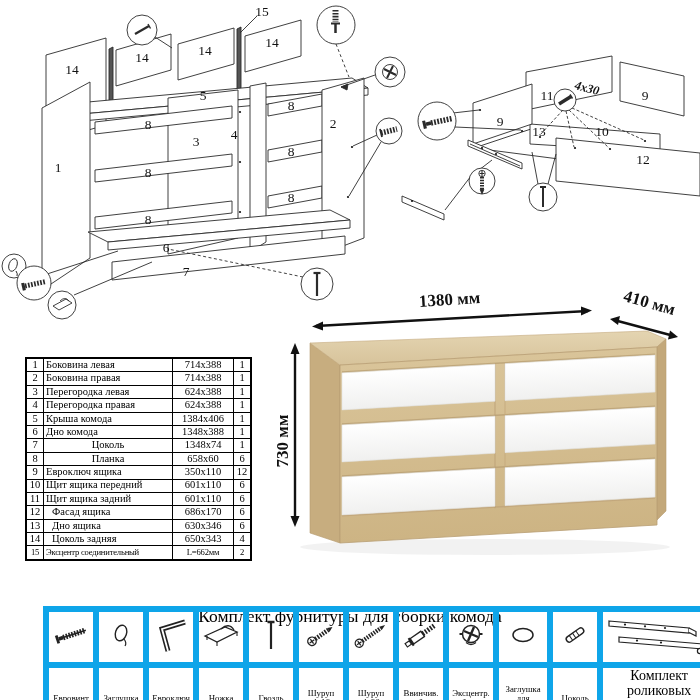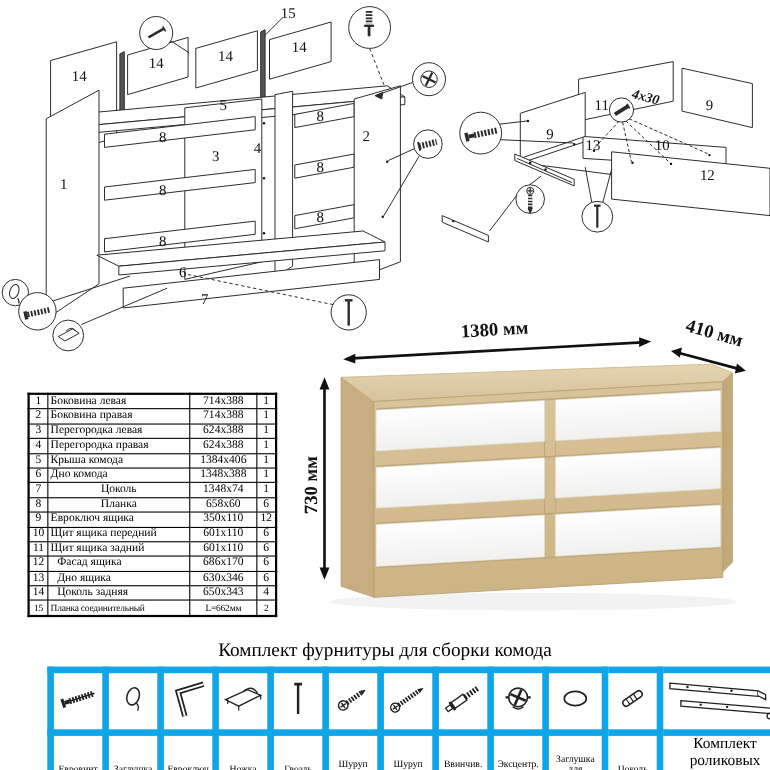--- a/index.html
+++ b/index.html
@@ -23,21 +23,21 @@
   #parts-table tr:nth-child(8) td.name{text-align:center}
   #parts-table tr:nth-child(12) td.name,
   #parts-table tr:nth-child(13) td.name,
   #parts-table tr:nth-child(14) td.name{padding-left:8px}
   #parts-table tr:nth-child(15) td{font-size:8.6px;letter-spacing:-.2px}
 
   
   #dresser{position:absolute;left:270px;top:275px}
 
   
-  #hw-title{position:absolute;left:0;top:581px;width:700px;text-align:center;
+  #hw-title{position:absolute;left:0;top:607px;width:700px;text-align:center;
             font-size:17.5px;line-height:1.1}
   #hw-wrap{position:absolute;left:43px;top:606px}
   #hardware-table{border-collapse:collapse;border:2px solid #000;table-layout:fixed}
   #hardware-table td{border:6px solid #0ea5e9;text-align:center;vertical-align:middle;
                      padding:0;overflow:hidden}
   #hardware-table tr.icons td{height:50px}
   #hardware-table tr.names td{height:20px;font-size:8.8px;line-height:1.05;padding:1px 1px}
   #hardware-table tr.names td:last-child{font-size:14px}
   #hardware-table tr.qtys td{height:19px;font-size:15.5px}
 </style>
@@ -322,21 +322,21 @@
           <td class="qty">6</td>
         </tr>
         <tr>
           <td class="num">14</td>
           <td class="name">Цоколь задняя</td>
           <td class="size">650x343</td>
           <td class="qty">4</td>
         </tr>
         <tr>
           <td class="num">15</td>
-          <td class="name">Планка соединительный</td>
+          <td class="name">Эксцентр соединительный</td>
           <td class="size">L=662мм</td>
           <td class="qty">2</td>
         </tr>
       </tbody>
   </table>
 </div>
 
 <svg id="dresser" width="430" height="305" viewBox="0 0 430 305" xmlns="http://www.w3.org/2000/svg">
   <defs>
     <linearGradient id="gTop" x1="0" y1="0" x2="0" y2="1">

